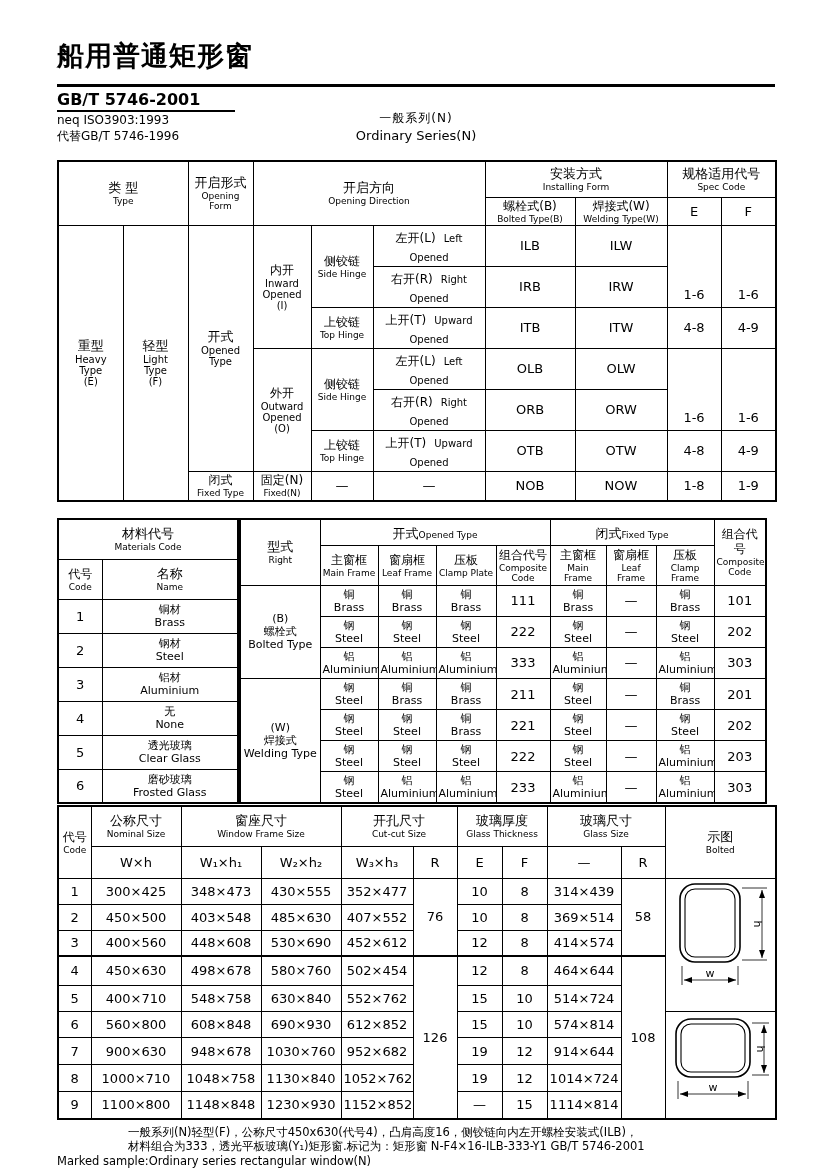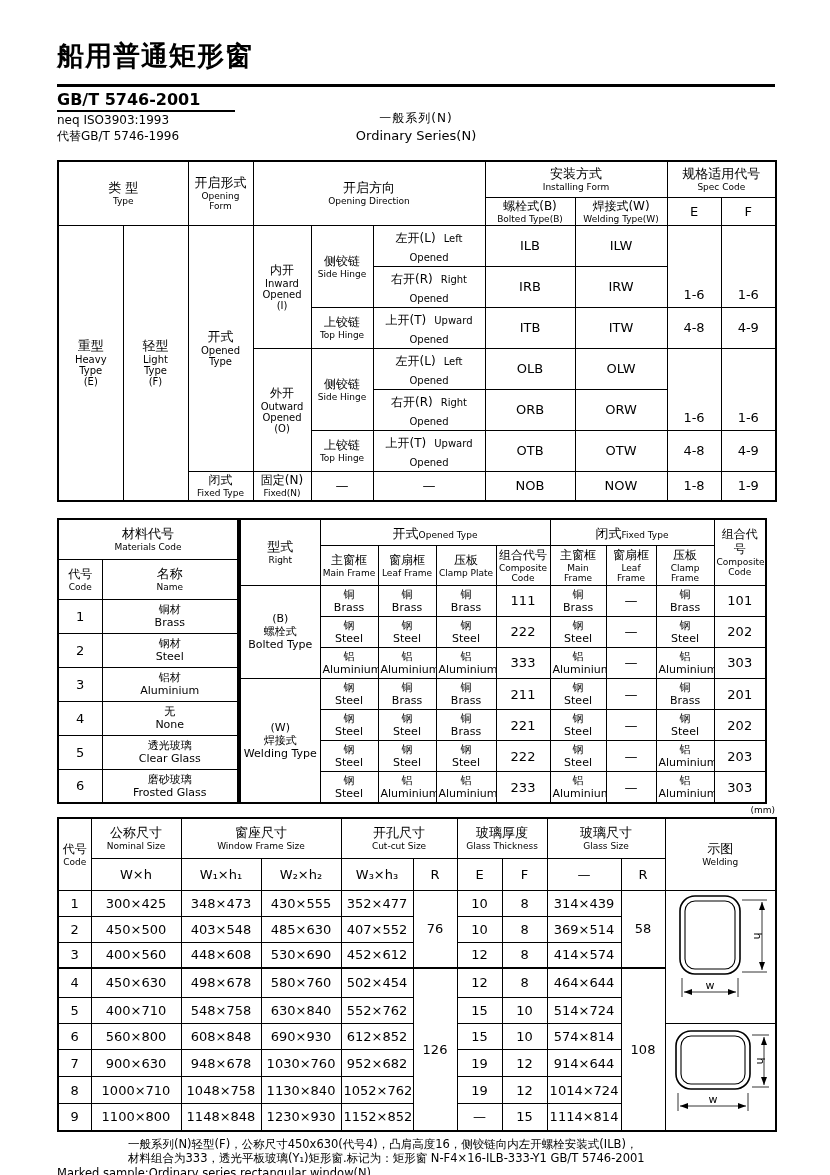--- a/index.html
+++ b/index.html
@@ -442,21 +442,20 @@
 Aluminium</td>
         <td class="code">—</td>
         <td class="cellml">铝
 Aluminium</td>
         <td class="code">303</td>
       </tr>
     </tbody>
       </table>
   </div>
 
-  <div class="mm-note">(mm)</div>
 
   <table class="tbl t3">
     <colgroup>
       <col style="width:33px">
         <col style="width:90px">
         <col style="width:80px">
         <col style="width:80px">
         <col style="width:72px">
       <col style="width:44px">
         <col style="width:45px">
@@ -486,21 +485,21 @@
       <td colspan="2">
             <div class="zh13">玻璃厚度</div>
             <div class="en9">Glass Thickness</div>
           </td>
       <td colspan="2">
             <div class="zh13">玻璃尺寸</div>
             <div class="en9">Glass Size</div>
           </td>
       <td rowspan="2">
             <div class="zh13">示图</div>
-            <div class="en9">Welding</div>
+            <div class="en9">Bolted</div>
           </td>
     </tr>
     <tr style="height:32px">
       <td class="num">W×h</td>
       <td class="num">W₁×h₁</td>
       <td class="num">W₂×h₂</td>
       <td class="num">W₃×h₃</td>
       <td class="num">R</td>
       <td class="num">E</td>
       <td class="num">F</td>

